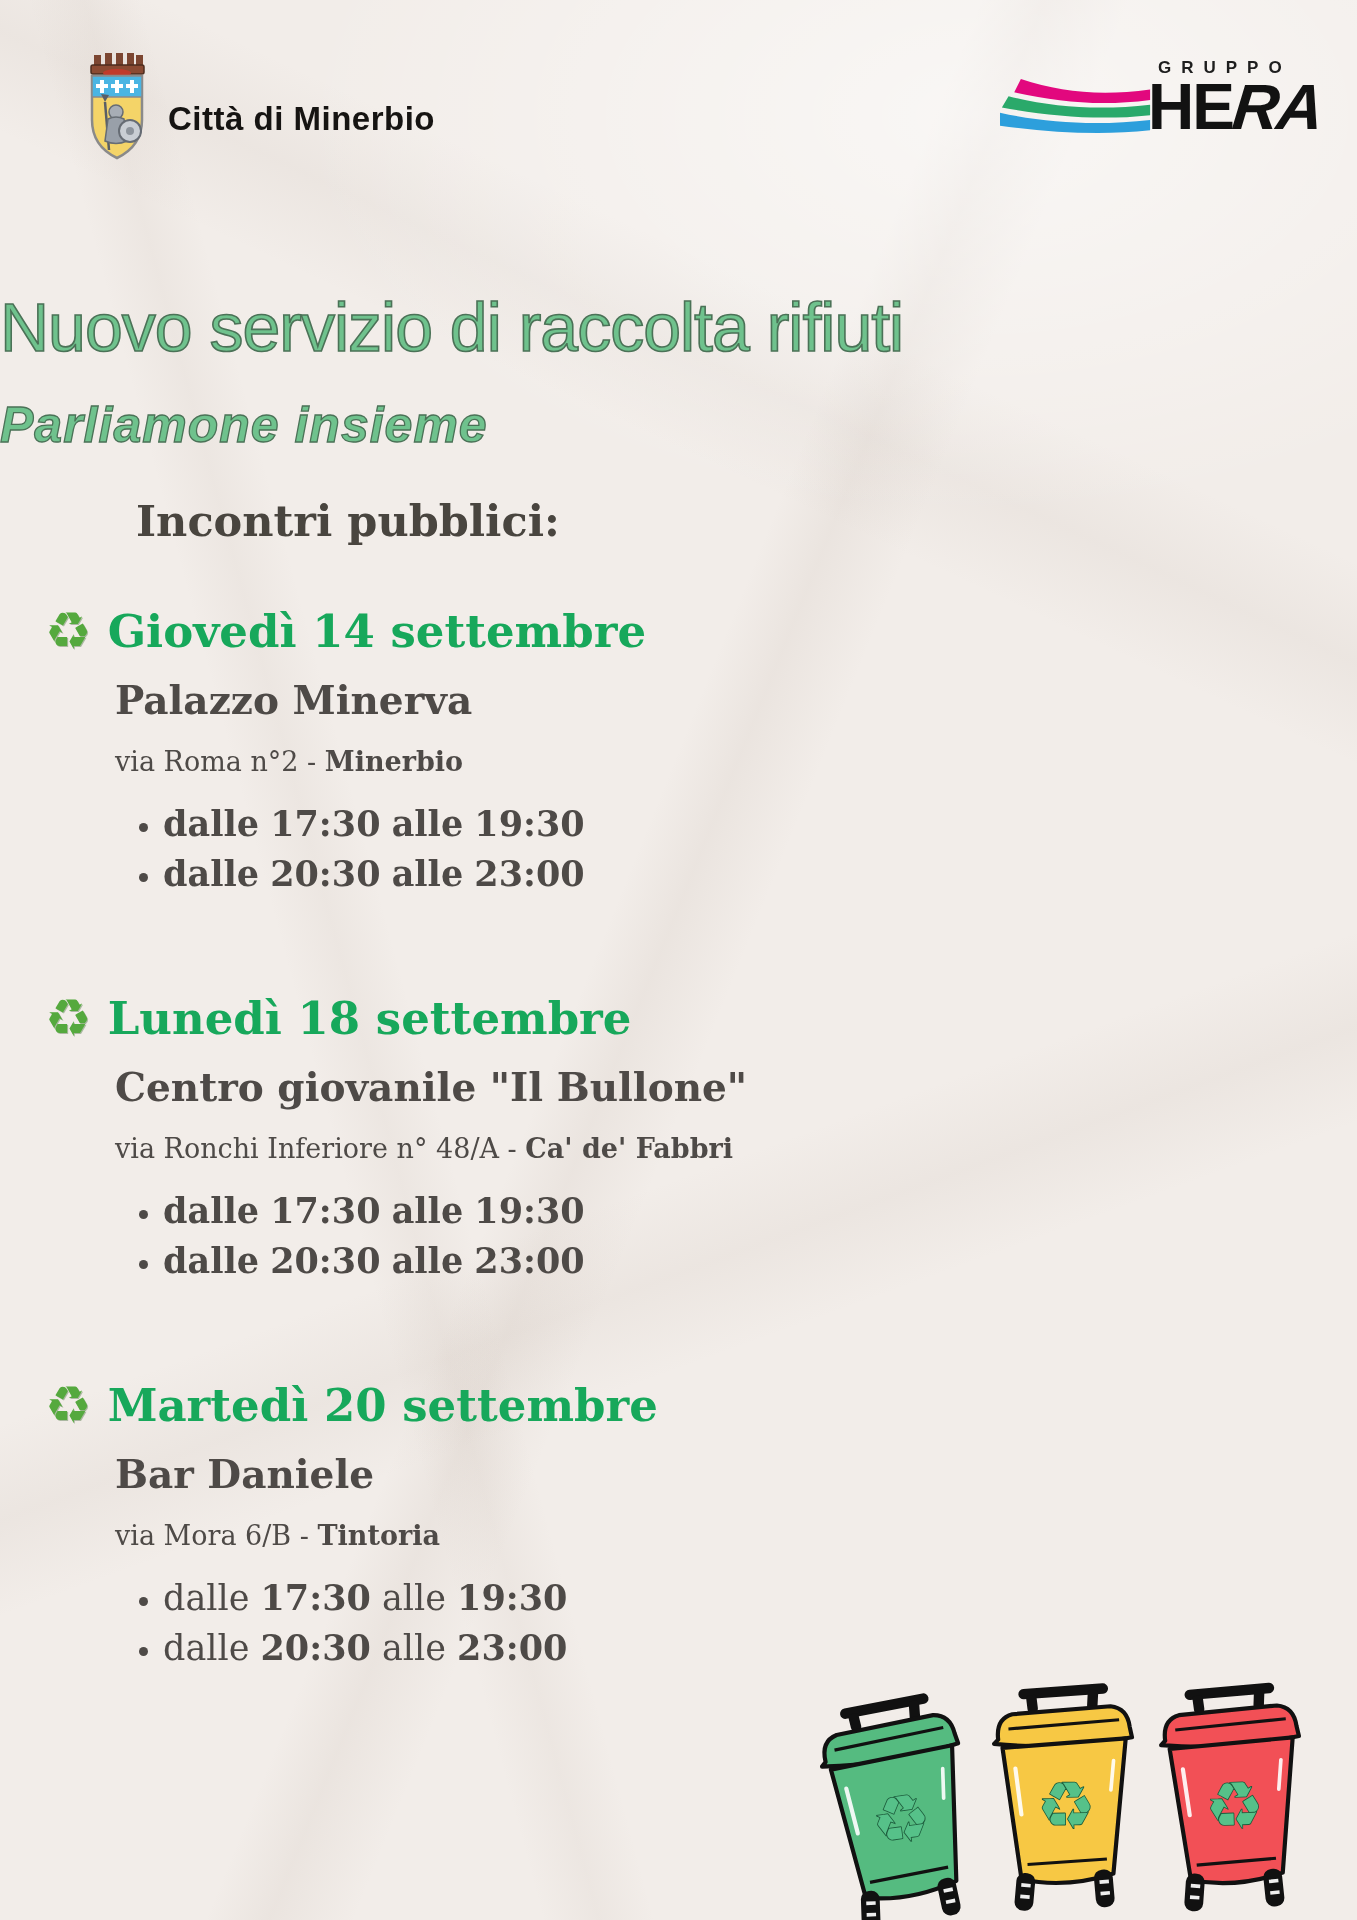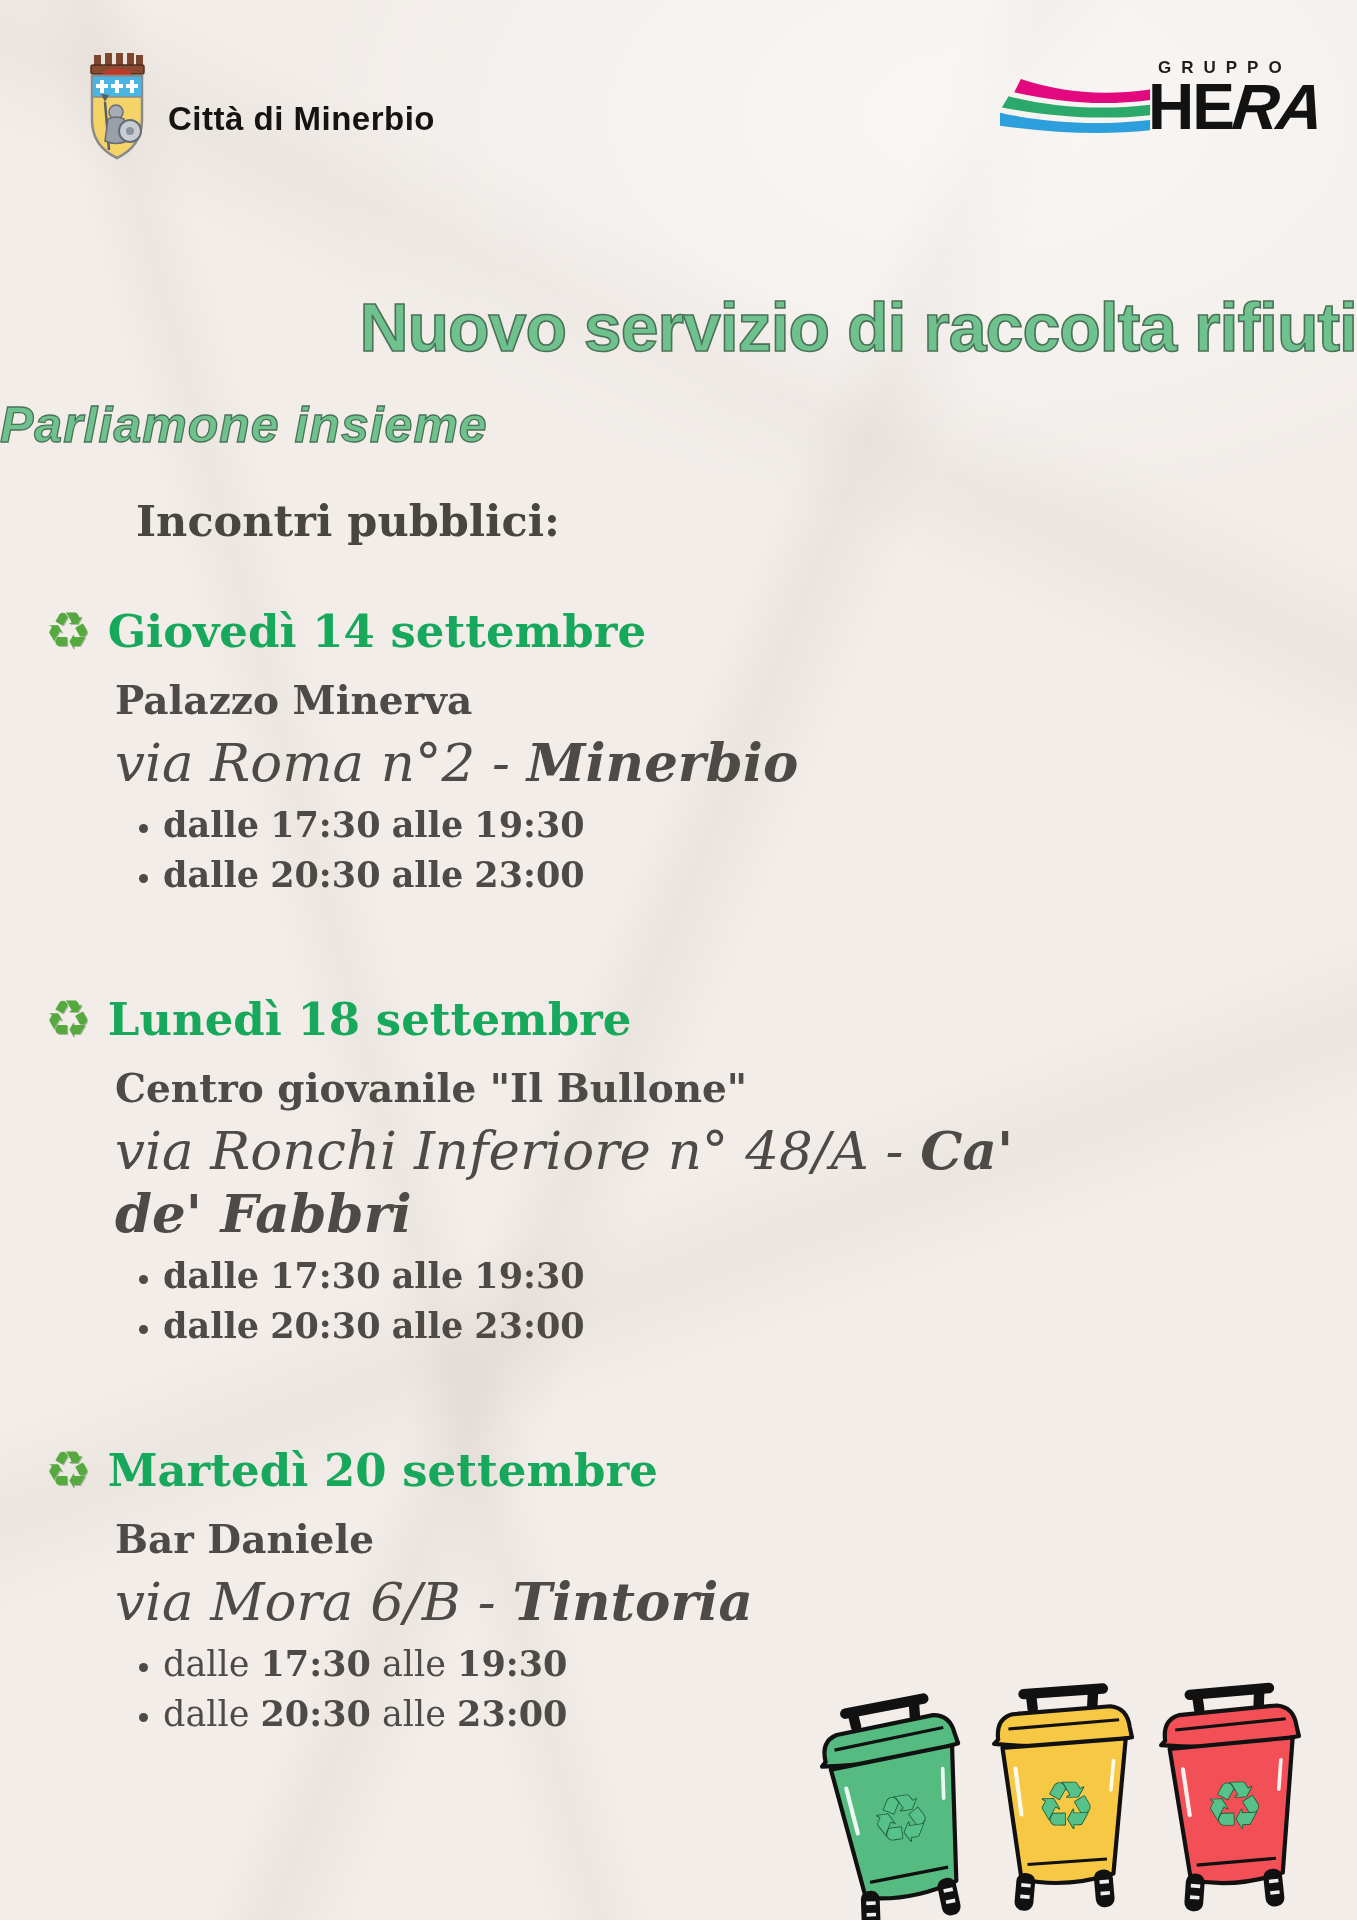--- a/index.html
+++ b/index.html
@@ -18,22 +18,22 @@
   .crest{position:absolute;left:72px;top:46px;width:90px;height:120px;}
   .muni-name{position:absolute;left:168px;top:100px;font-size:33px;font-weight:bold;color:#161412;letter-spacing:.5px;}
   .hera{position:absolute;left:1000px;top:46px;width:335px;height:118px;}
   .hera-stripes{position:absolute;left:0;top:10px;width:152px;height:104px;}
   .hera-gruppo{position:absolute;left:158px;top:12px;font-size:17px;letter-spacing:10px;color:#1e1e1e;font-weight:700;text-align:right;}
   .hera-word{position:absolute;left:148px;top:24px;font-size:64px;color:#121212;letter-spacing:-2px;}
   .hera-word .b{font-weight:700;}
   .hera-word .i{font-weight:700;font-style:italic;transform:skewX(-6deg);display:inline-block;}
   
   .title{
-    position:absolute;left:0;top:242px;width:100%;text-align:right;
-    font-size:68px;font-weight:bold;letter-spacing:-1px;color:#6fc28d;
+    position:absolute;left:0;top:242px;width:100%;text-align:left;
+    font-size:68px;font-weight:normal;letter-spacing:-1px;color:#6fc28d;
     -webkit-text-stroke:1.6px #4b7257;
   }
   .subtitle{
     position:absolute;left:0;top:354px;width:100%;text-align:left;
     font-size:50px;font-weight:bold;font-style:italic;color:#6fc28d;
     -webkit-text-stroke:1.3px #4b7257;letter-spacing:1px;
   }
   .intro{
     position:absolute;left:136px;top:496px;
     font-family:"DejaVu Serif","Liberation Serif",serif;
@@ -43,21 +43,21 @@
   .events{position:absolute;left:45px;top:604px;width:980px;}
   .event{margin-bottom:92px;}
   .event-date-row{display:flex;align-items:center;gap:16px;margin-bottom:10px;}
   .recycle{font-family:"DejaVu Sans",sans-serif;font-size:52px;line-height:55px;color:#55a93e;text-shadow:1px 1px 0 rgba(40,90,30,.35);}
   .event-date{
     margin:0;font-family:"DejaVu Serif","Liberation Serif",serif;
     font-size:45px;font-weight:bold;color:#17a85b;line-height:55px;
   }
   .event-body{margin-left:70px;font-family:"DejaVu Serif","Liberation Serif",serif;color:#4e4a47;}
   .venue{margin:0;font-size:39px;font-weight:bold;line-height:62px;}
-  .address{margin:0;font-size:53px;line-height:62px;font-style:italic;}
+  .address{margin:0;font-size:27px;line-height:62px;}
   .address strong{font-weight:bold;}
   ul.times{margin:6px 0 0 0;padding-left:48px;list-style:disc;}
   ul.times li{font-size:35px;line-height:50px;}
   ul.times li::marker{color:#4e4a47;font-size:28px;}
   .times-bold .w{font-weight:bold;}
   .times-mixed .w{font-weight:normal;}
   .t{font-weight:bold;text-align:center;}
   
   .bins{position:absolute;left:812px;top:1682px;display:flex;}
   .bin{width:168px;height:230px;}

